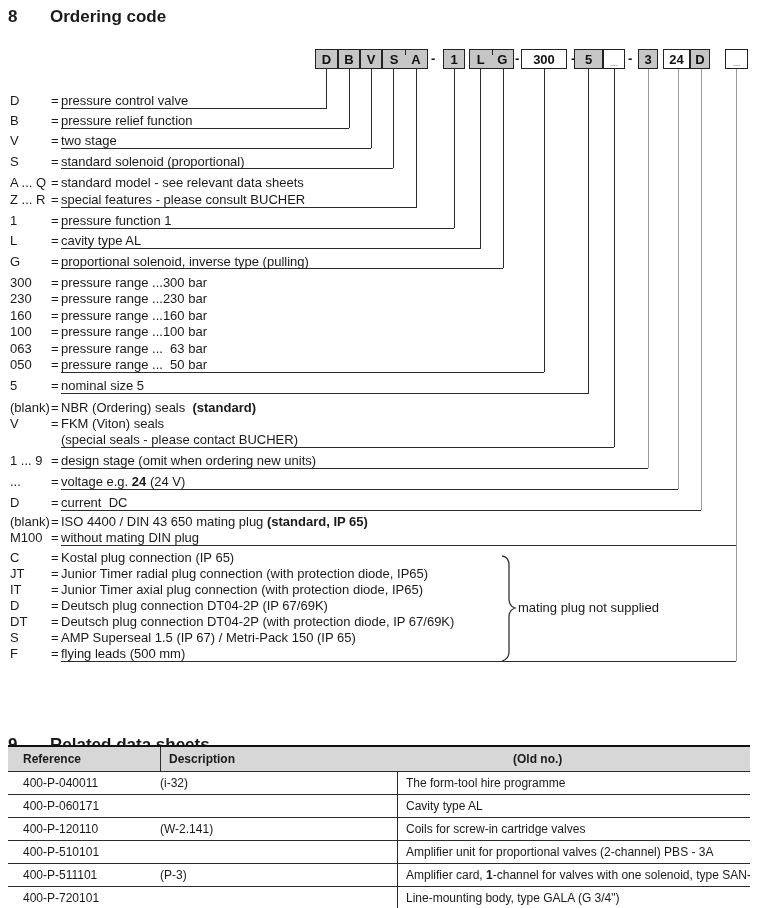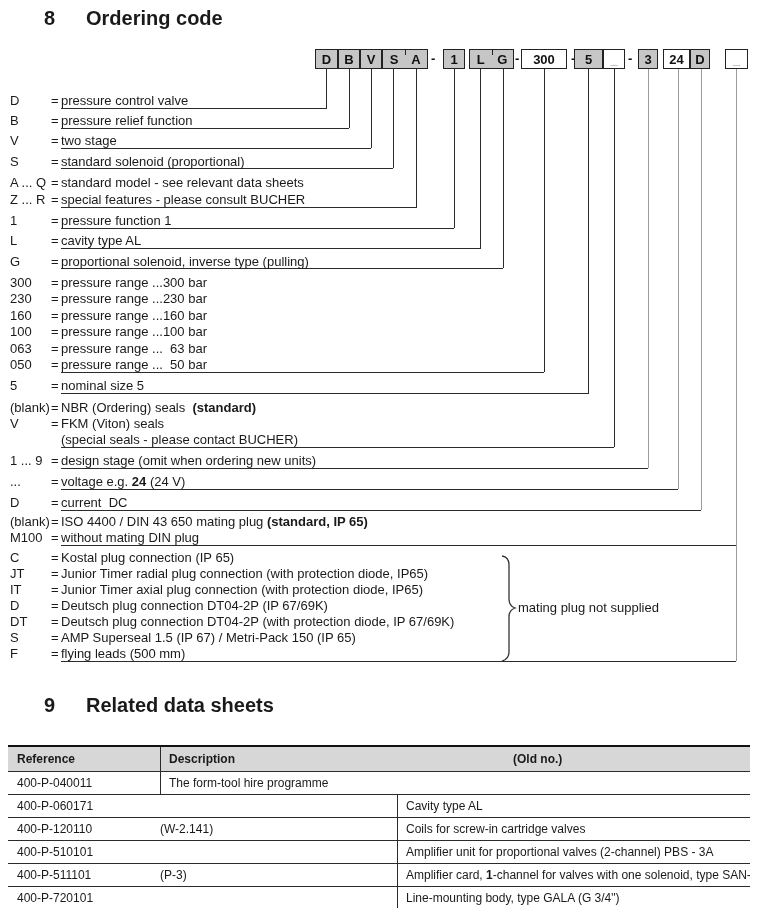--- a/index.html
+++ b/index.html
@@ -1,20 +1,20 @@
 <!DOCTYPE html>
 <html><head>
 <meta charset="utf-8">
 <style>
   html,body{margin:0;padding:0;background:#ffffff;}
   .page{
     position:relative;width:758px;height:908px;background:#fff;overflow:hidden;
     font-family:"Liberation Sans","DejaVu Sans",sans-serif;color:#1a1a1a;
   }
-  .heading{position:absolute;left:8px;font-size:20px;font-weight:bold;white-space:pre;margin-left:36px;}
+  .heading{position:absolute;left:8px;font-size:17px;font-weight:bold;white-space:pre;}
   .heading .num{display:inline-block;width:42px;}
   svg.connectors{position:absolute;left:0;top:0;}
   
   .cbox{
     position:absolute;top:49px;height:20px;box-sizing:border-box;border:1px solid #222;
     display:flex;align-items:center;justify-content:center;
     font-size:13px;font-weight:bold;color:#111;line-height:1;
   }
   .cbox.gray{background:#c6c6c6;}
   .cbox.white{background:#ffffff;}
@@ -27,21 +27,21 @@
   .orow .code{position:absolute;left:0;white-space:pre;}
   .orow .eq{position:absolute;left:41px;}
   .orow .desc{position:absolute;left:51px;white-space:pre;}
   .orow .desc b{font-weight:bold;}
   .brace-label{position:absolute;left:518px;top:601px;font-size:13px;line-height:14px;white-space:pre;}
   
   .dtable{position:absolute;left:8px;top:745px;width:742px;border-top:2px solid #111;font-size:12px;}
   .trow{display:flex;align-items:center;border-bottom:1px solid #2b2b2b;height:22px;box-sizing:content-box;}
   .trow.head{height:24px;background:#d7d7d7;font-weight:bold;}
   .tc{box-sizing:border-box;height:100%;display:flex;align-items:center;white-space:pre;overflow:hidden;}
-  .tc.c1{width:152px;padding-left:9px;}
+  .tc.c1{width:152px;padding-left:15px;}
   .tc.c2{width:237px;}
   .tc.c3{flex:1;border-left:1px solid #2b2b2b;padding-left:8px;}
   .tc b{font-weight:bold;}
 </style>
 </head>
 <body>
 
 <div class="page">
 
   <div class="heading" style="top:7px"><span class="num">8</span><span>Ordering code</span></div>
@@ -164,30 +164,31 @@
   <div class="orow" style="top:551px"><span class="code">C</span><span class="eq">=</span><span class="desc">Kostal plug connection (IP 65)</span></div>
   <div class="orow" style="top:567px"><span class="code">JT</span><span class="eq">=</span><span class="desc">Junior Timer radial plug connection (with protection diode, IP65)</span></div>
   <div class="orow" style="top:583px"><span class="code">IT</span><span class="eq">=</span><span class="desc">Junior Timer axial plug connection (with protection diode, IP65)</span></div>
   <div class="orow" style="top:599px"><span class="code">D</span><span class="eq">=</span><span class="desc">Deutsch plug connection DT04-2P (IP 67/69K)</span></div>
   <div class="orow" style="top:615px"><span class="code">DT</span><span class="eq">=</span><span class="desc">Deutsch plug connection DT04-2P (with protection diode, IP 67/69K)</span></div>
   <div class="orow" style="top:631px"><span class="code">S</span><span class="eq">=</span><span class="desc">AMP Superseal 1.5 (IP 67) / Metri-Pack 150 (IP 65)</span></div>
   <div class="orow" style="top:647px"><span class="code">F</span><span class="eq">=</span><span class="desc">flying leads (500 mm)</span></div>
 
   <div class="brace-label">mating plug not supplied</div>
 
-  <div class="heading" style="top:694px"><span class="num">9</span><span>Related data sheets</span></div>
+  <div class="heading" style="top:735px"><span class="num">9</span><span>Related data sheets</span></div>
 
   <div class="dtable">
     <div class="trow head">
       <span class="tc c1">Reference</span>
       <span class="tc c3">Description</span>
       <span class="tc c2">(Old no.)</span>
     </div>
     <div class="trow">
       <span class="tc c1">400-P-040011</span>
+      <span class="tc c2">(i-32)</span>
       <span class="tc c3">The form-tool hire programme</span>
     </div>
     <div class="trow">
       <span class="tc c1">400-P-060171</span>
       <span class="tc c2"></span>
       <span class="tc c3">Cavity type AL</span>
     </div>
     <div class="trow">
       <span class="tc c1">400-P-120110</span>
       <span class="tc c2">(W-2.141)</span>

